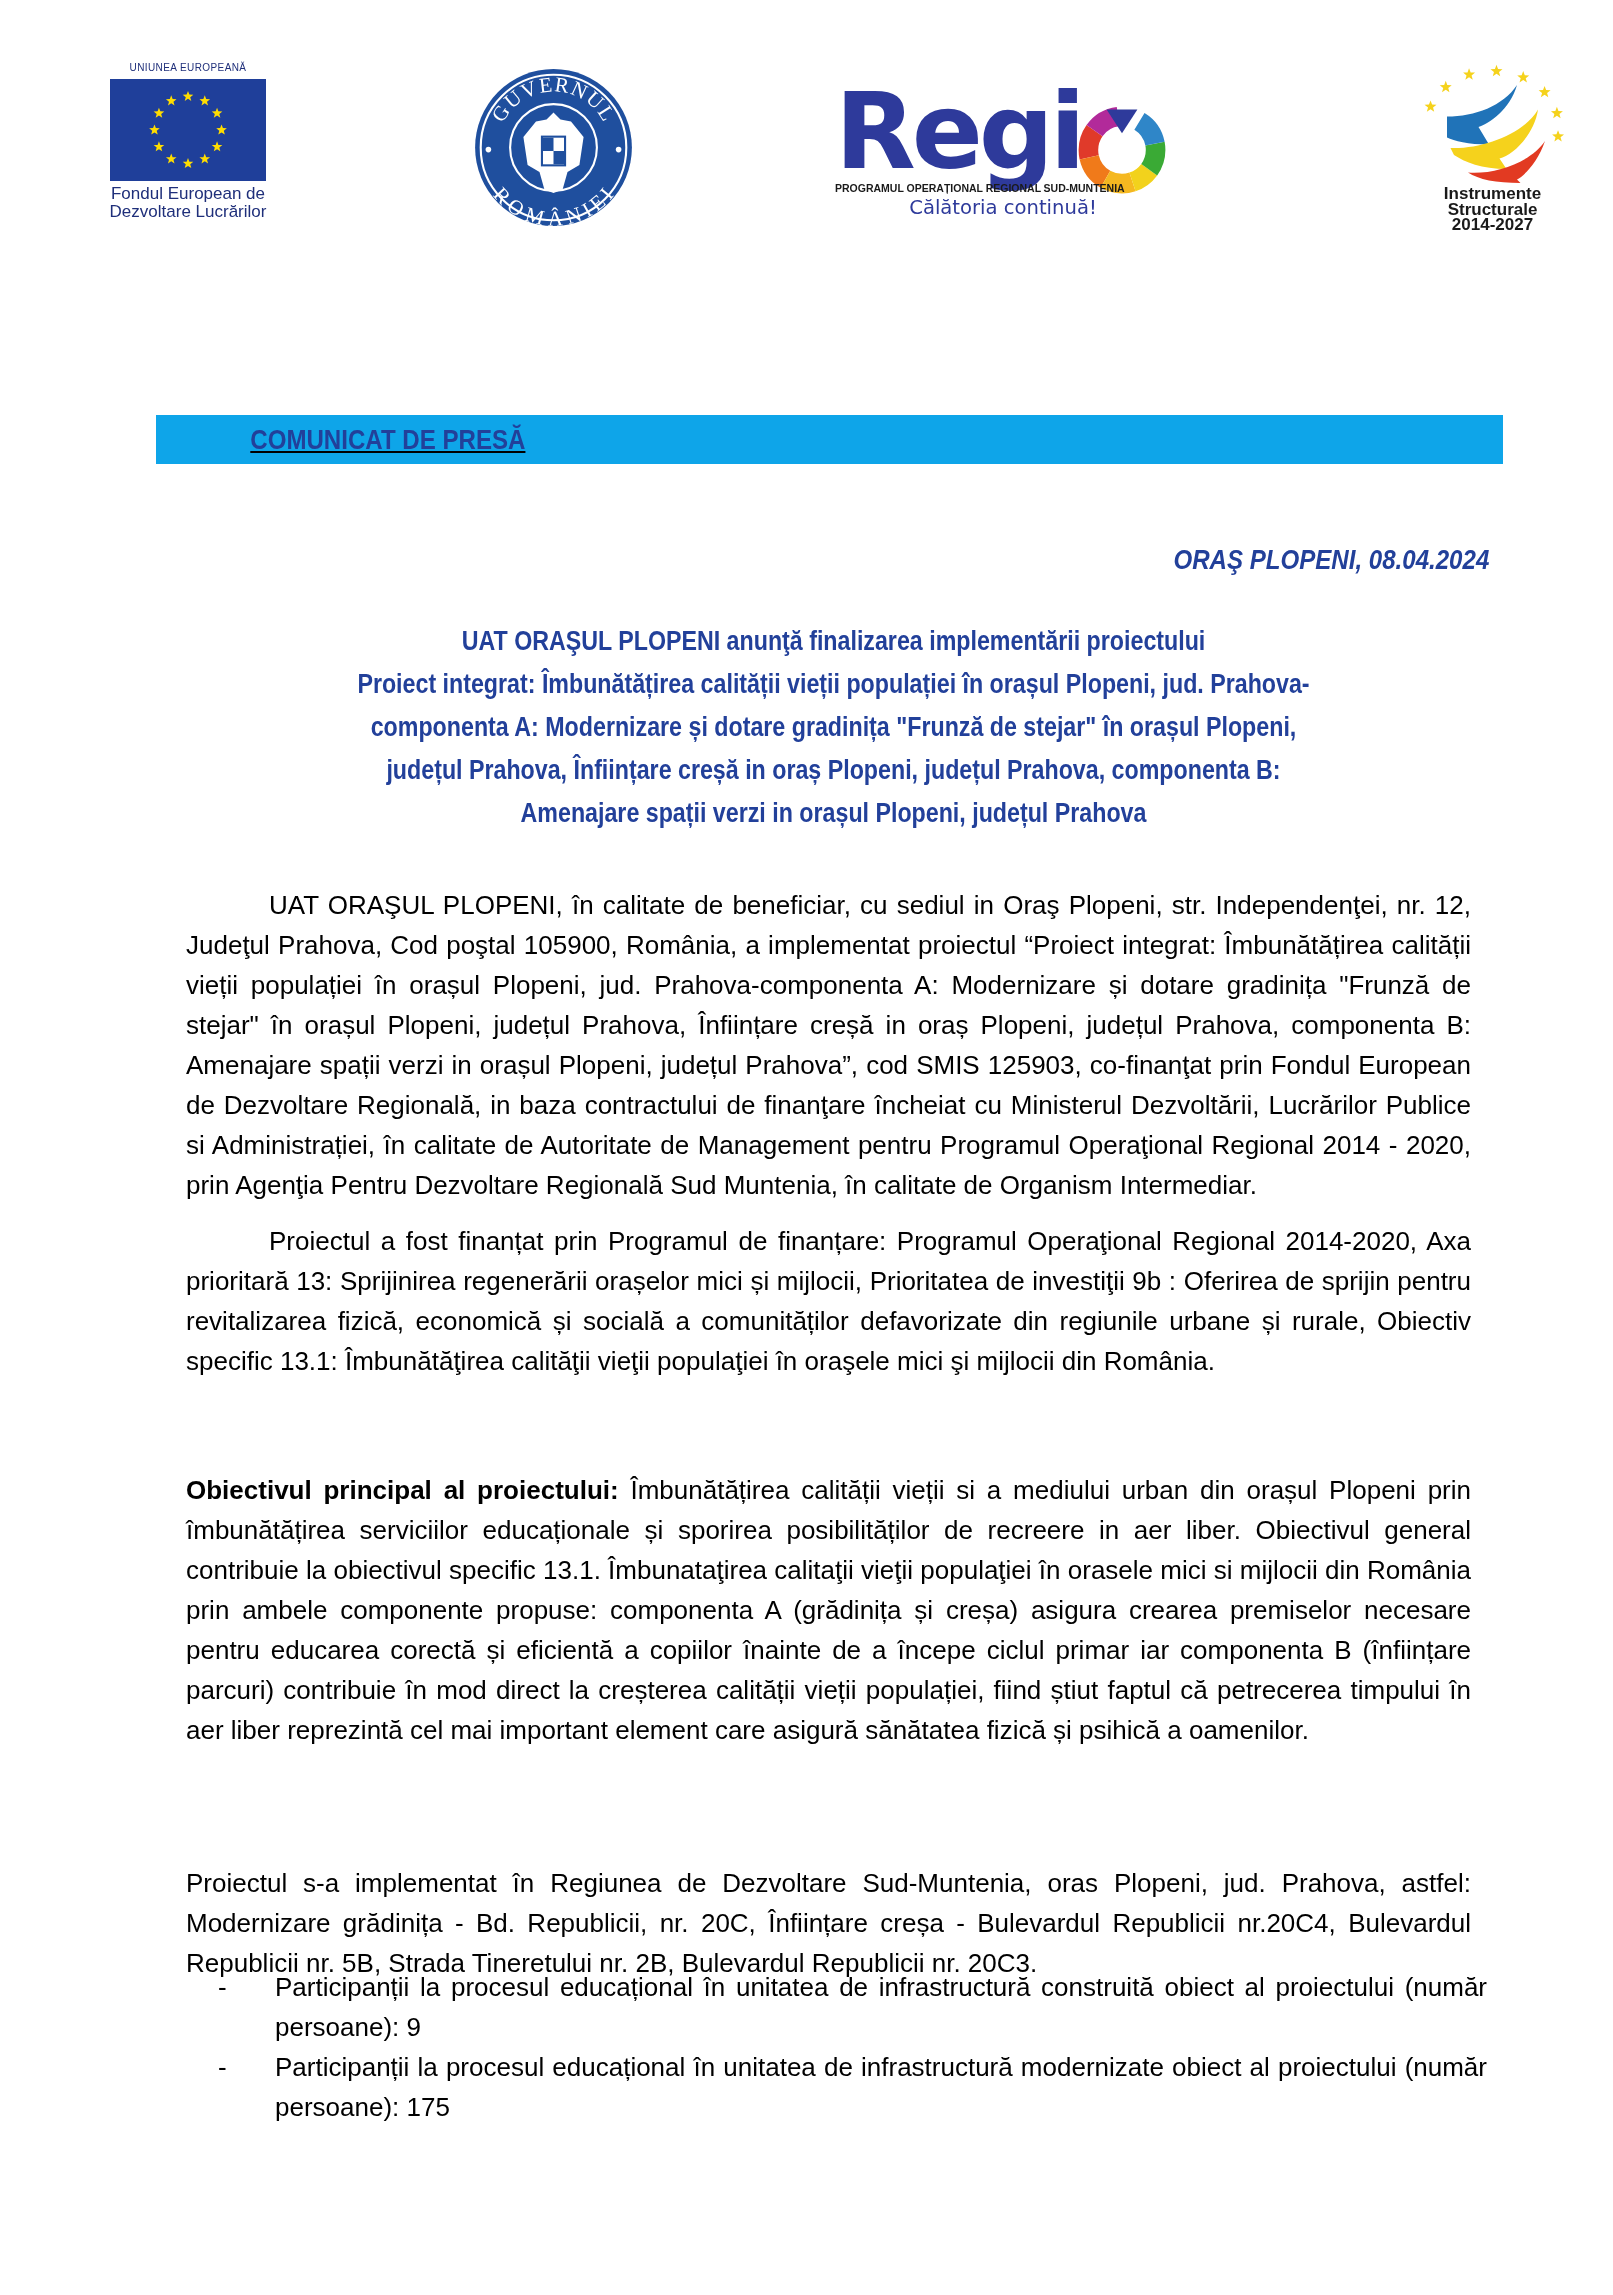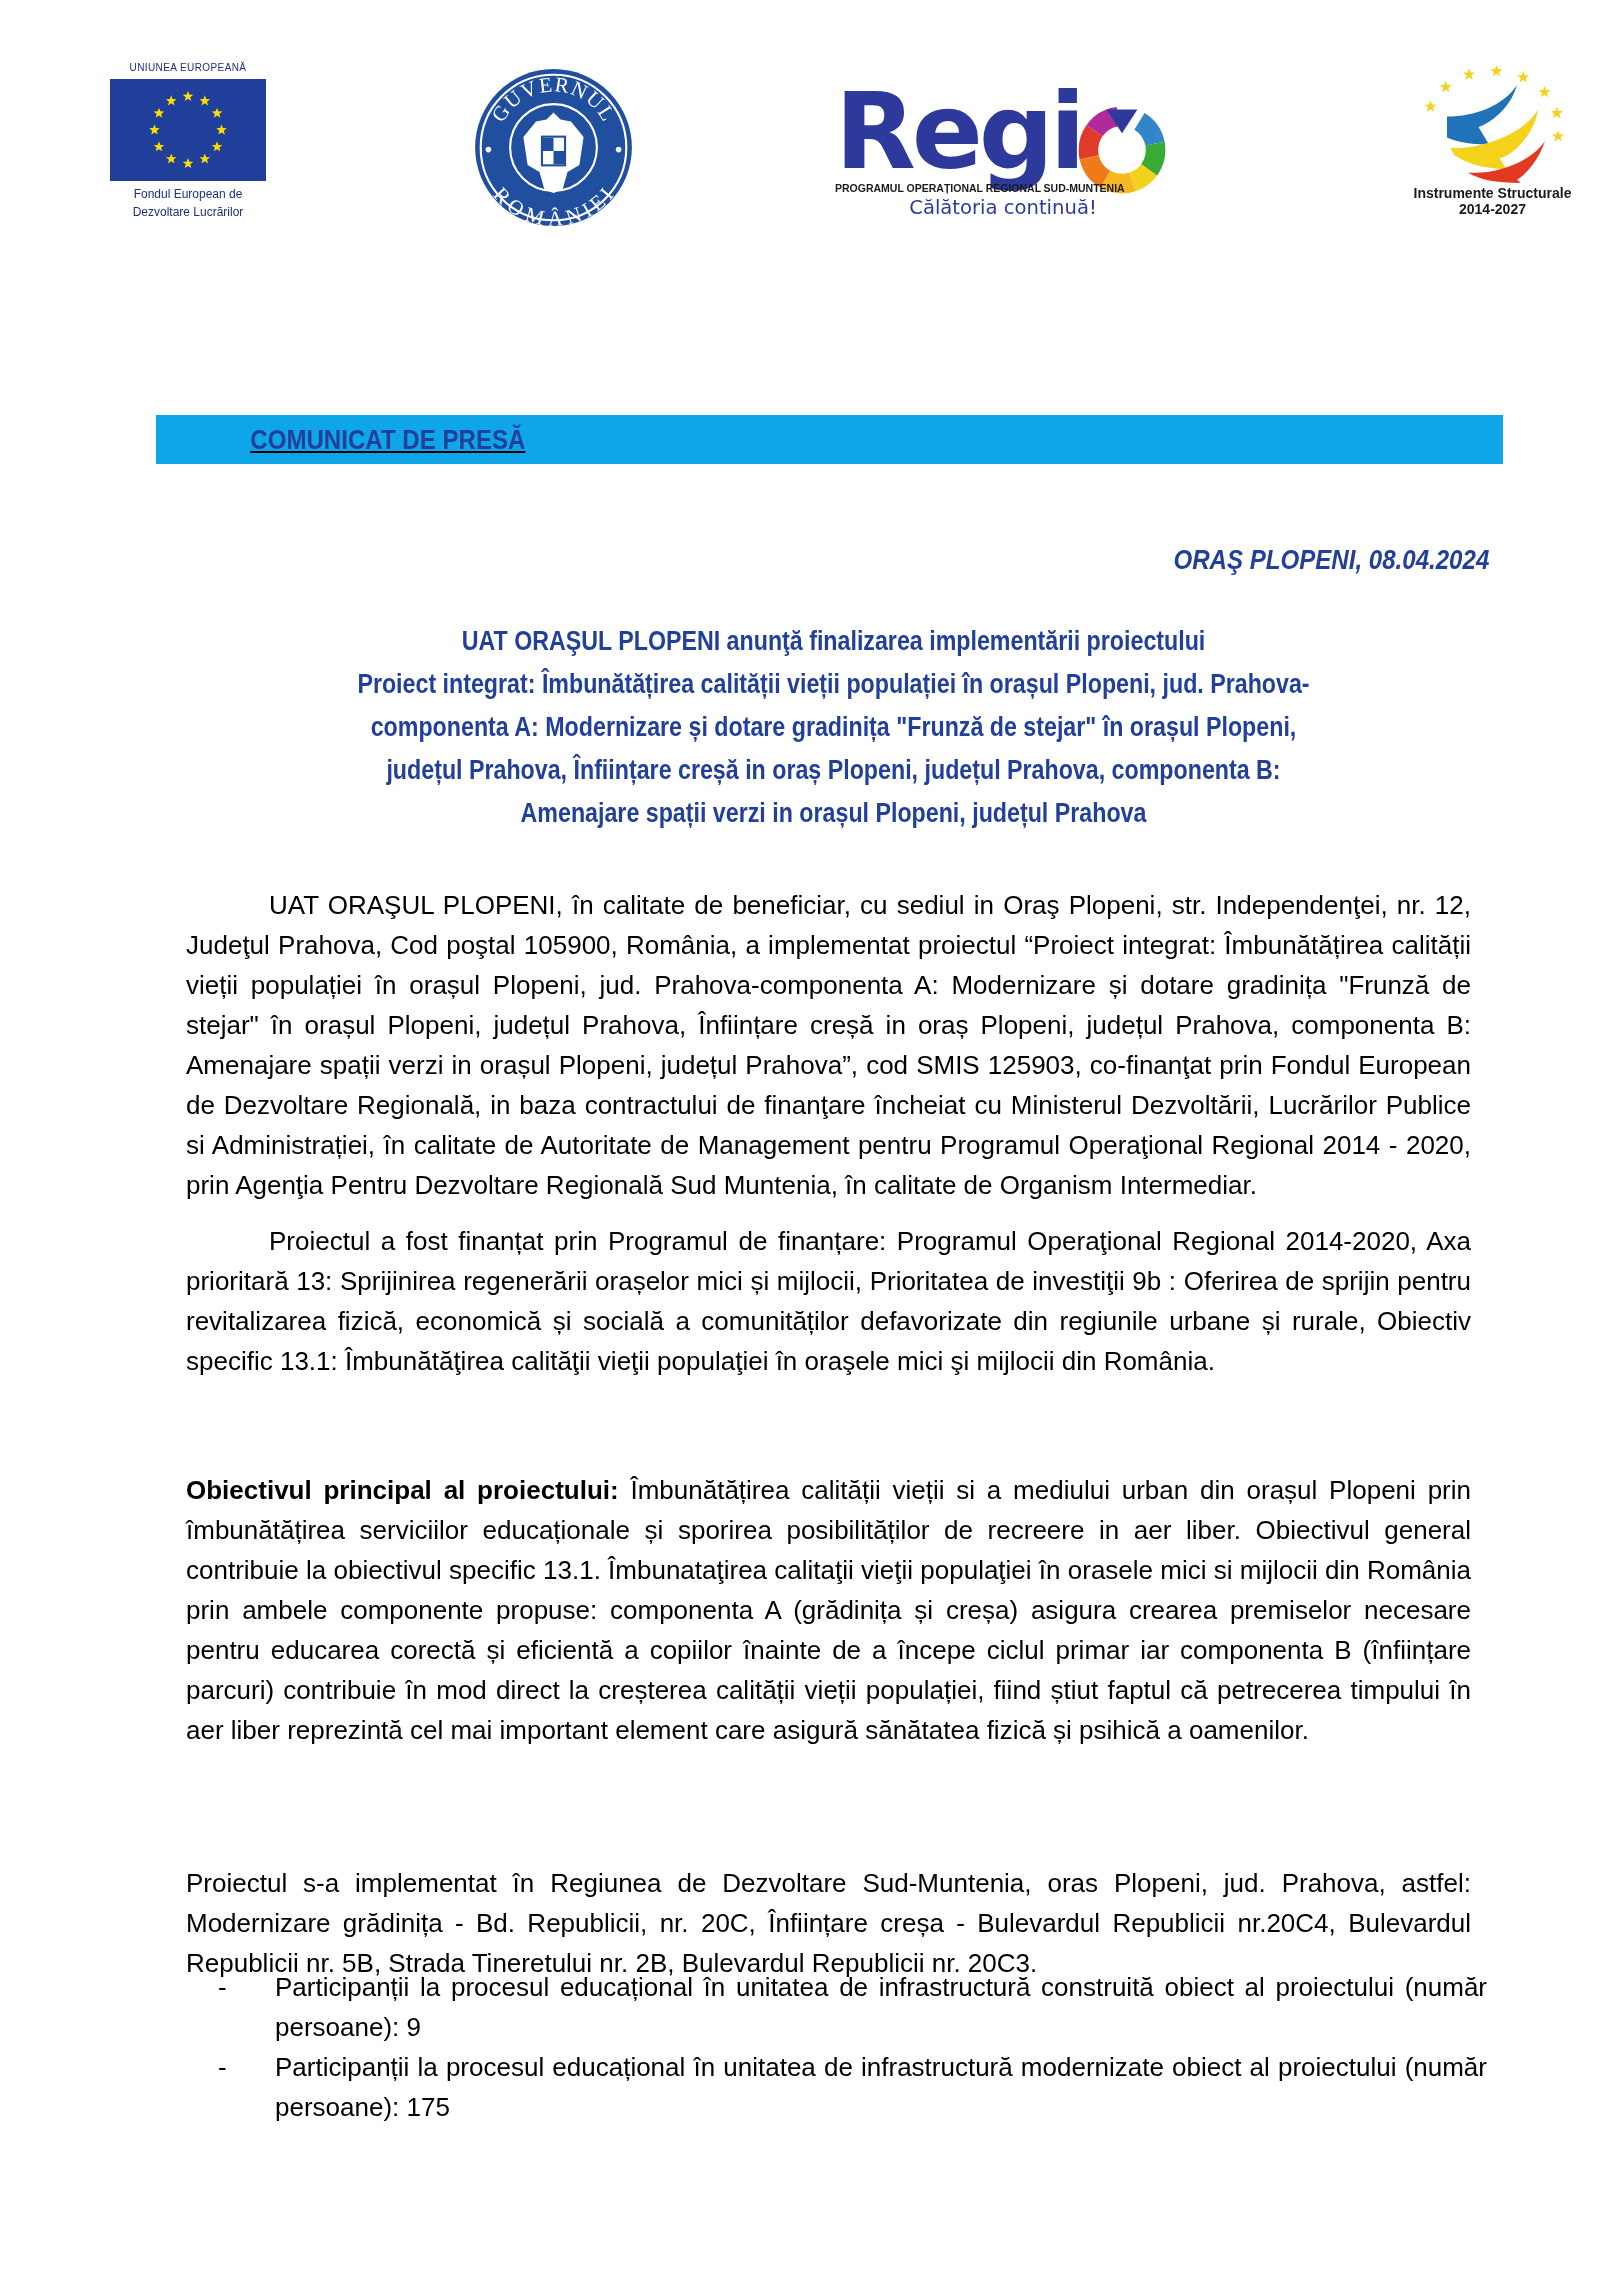--- a/index.html
+++ b/index.html
@@ -3,26 +3,26 @@
 <meta charset="utf-8">
 <style>
   html, body { margin: 0; padding: 0; background: #ffffff; }
   body { width: 1614px; height: 2295px; position: relative; overflow: hidden; font-family: "Liberation Sans", sans-serif; color: #000; }
 
   
   .logo { position: absolute; }
   #eu-logo { left: 104px; top: 62px; width: 168px; height: 168px; text-align: center; }
   #eu-logo .eu-title { font-size: 10px; color: #1f2f7a; letter-spacing: 0.4px; }
   #eu-logo .eu-flag { width: 156px; height: 102px; background: #1f3f9a; margin: 5.6px auto 4.2px; position: relative; }
-  #eu-logo .eu-caption { font-size: 12px; color: #1f2f7a; line-height: 18px; }
+  #eu-logo .eu-caption { font-size: 17px; color: #1f2f7a; line-height: 18px; }
 
   #gov-logo { left: 473px; top: 67px; width: 161px; height: 161px; }
   #regio-logo { left: 835px; top: 80px; width: 336px; height: 147px; text-align: center; }
   #is-logo { left: 1398px; top: 57px; width: 189px; height: 175px; text-align: center; }
-  #is-logo .is-caption { font-family: "Liberation Sans", sans-serif; font-weight: bold; font-size: 14px; color: #1a1a1a; line-height: 15.4px; margin-top: 1.4px; }
+  #is-logo .is-caption { font-family: "Liberation Sans", sans-serif; font-weight: bold; font-size: 17px; color: #1a1a1a; line-height: 15.4px; margin-top: 1.4px; }
 
   
   #title-banner { position: absolute; left: 156px; top: 415px; width: 1347px; height: 49px; background: #0ea5e9; text-align: left; text-decoration: underline; }
   #title-banner h1 { margin: 0; font-family: "Liberation Sans", sans-serif; font-weight: bold; font-size: 28px; color: #22409a; line-height: 49px; transform: scaleX(0.86); }
 
   #place-date { position: absolute; right: 125px; top: 544px; font-weight: bold; font-style: italic; font-size: 28px; color: #22409a; transform: scaleX(0.86); transform-origin: right center; }
 
   #headline { position: absolute; left: 168px; top: 620px; width: 1331px; text-align: center; font-weight: bold; font-size: 27px; line-height: 43px; color: #22409a; }
   #headline div { transform: scaleX(0.86); white-space: nowrap; }
 

